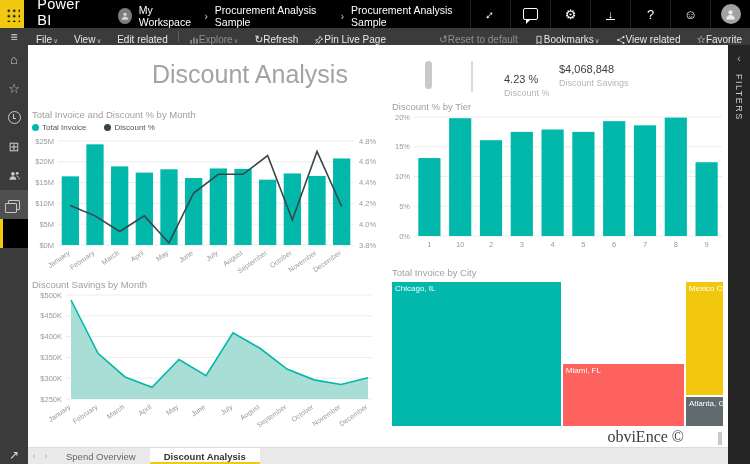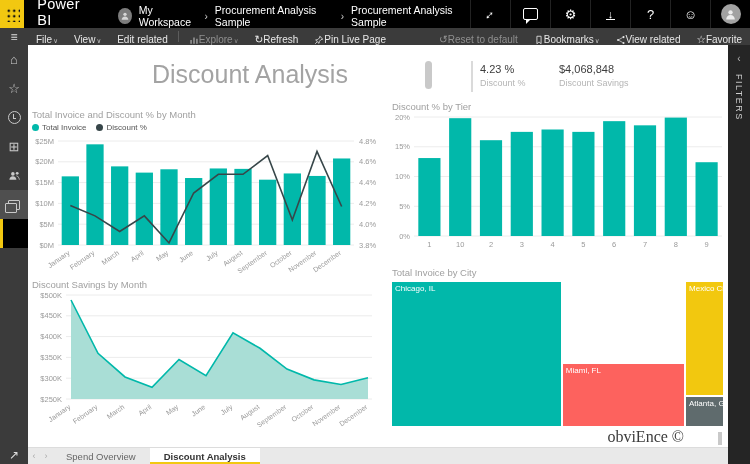--- a/index.html
+++ b/index.html
@@ -48,30 +48,30 @@
   
   .filters-strip{position:absolute;right:0;top:45px;width:22px;height:419px;background:#252525;display:flex;flex-direction:column;align-items:center;cursor:pointer;}
   .fchev{margin-top:8px;font-size:10px;color:#b5b5b5;}
   .flabel{writing-mode:vertical-rl;font-size:9px;letter-spacing:1.5px;color:#cfcfcf;margin-top:10px;}
   
   .content{position:absolute;left:28px;top:45px;width:695px;height:402px;background:#fff;overflow:hidden;}
   .page-title{position:absolute;left:124px;top:15px;font-size:25px;font-weight:300;color:#a3a3a3;}
   .kpi-scroll{position:absolute;left:397px;top:16px;width:7px;height:28px;background:#c9c9c9;border-radius:3.5px;cursor:pointer;}
   .kpi-divider{position:absolute;left:443px;top:16px;width:2px;height:31px;background:#dadada;}
   .kpi{position:absolute;top:18px;}
-  .kpi1{left:452px;} .kpi2{left:531px;}
+  .kpi1{left:476px;margin-top:10px;} .kpi2{left:531px;}
   .kpi-val{font-size:11px;color:#3d3d3d;}
   .kpi-lab{font-size:9px;color:#b5b5b5;margin-top:3px;}
   .chart{position:absolute;}
   .chart-title{font-size:9.5px;color:#a0a0a0;height:12px;}
   .c1{left:4px;top:64px;width:358px;}
   .c2{left:364px;top:56px;width:333px;}
   .c3{left:4px;top:234px;width:346px;}
   .c4{left:364px;top:222px;width:333px;}
-  .legend{display:flex;gap:10px;font-size:8px;color:#555;margin:2px 0 1px 0;align-items:center;}
+  .legend{display:flex;gap:18px;font-size:8px;color:#555;margin:2px 0 1px 0;align-items:center;}
   .lg-dot{width:7px;height:7px;border-radius:50%;display:inline-block;margin-right:3px;vertical-align:-1px;}
   .treemap{position:relative;width:333px;height:144px;margin-top:3px;}
   .tile{position:absolute;overflow:hidden;cursor:pointer;}
   .tile-label{font-size:8px;color:#fff;padding:2px 0 0 3px;white-space:nowrap;}
   .credit{position:absolute;top:383px;left:556px;width:100px;text-align:right;font-family:"Liberation Serif",serif;font-size:16px;color:#3a3a3a;}
   .v-thumb{position:absolute;right:1px;top:387px;width:4px;height:13px;background:#c9c9c9;cursor:pointer;}
   
   .tabbar{position:absolute;left:28px;top:447px;width:700px;height:17px;background:#e9e9e9;display:flex;align-items:stretch;font-size:9.5px;color:#666;border-top:1px solid #dcdcdc;box-sizing:border-box;}
   .tb-chev{width:12px;display:flex;align-items:center;justify-content:center;color:#ababab;font-size:9px;cursor:pointer;}
   .tab{padding:1px 14px;display:flex;align-items:center;cursor:pointer;white-space:nowrap;}

